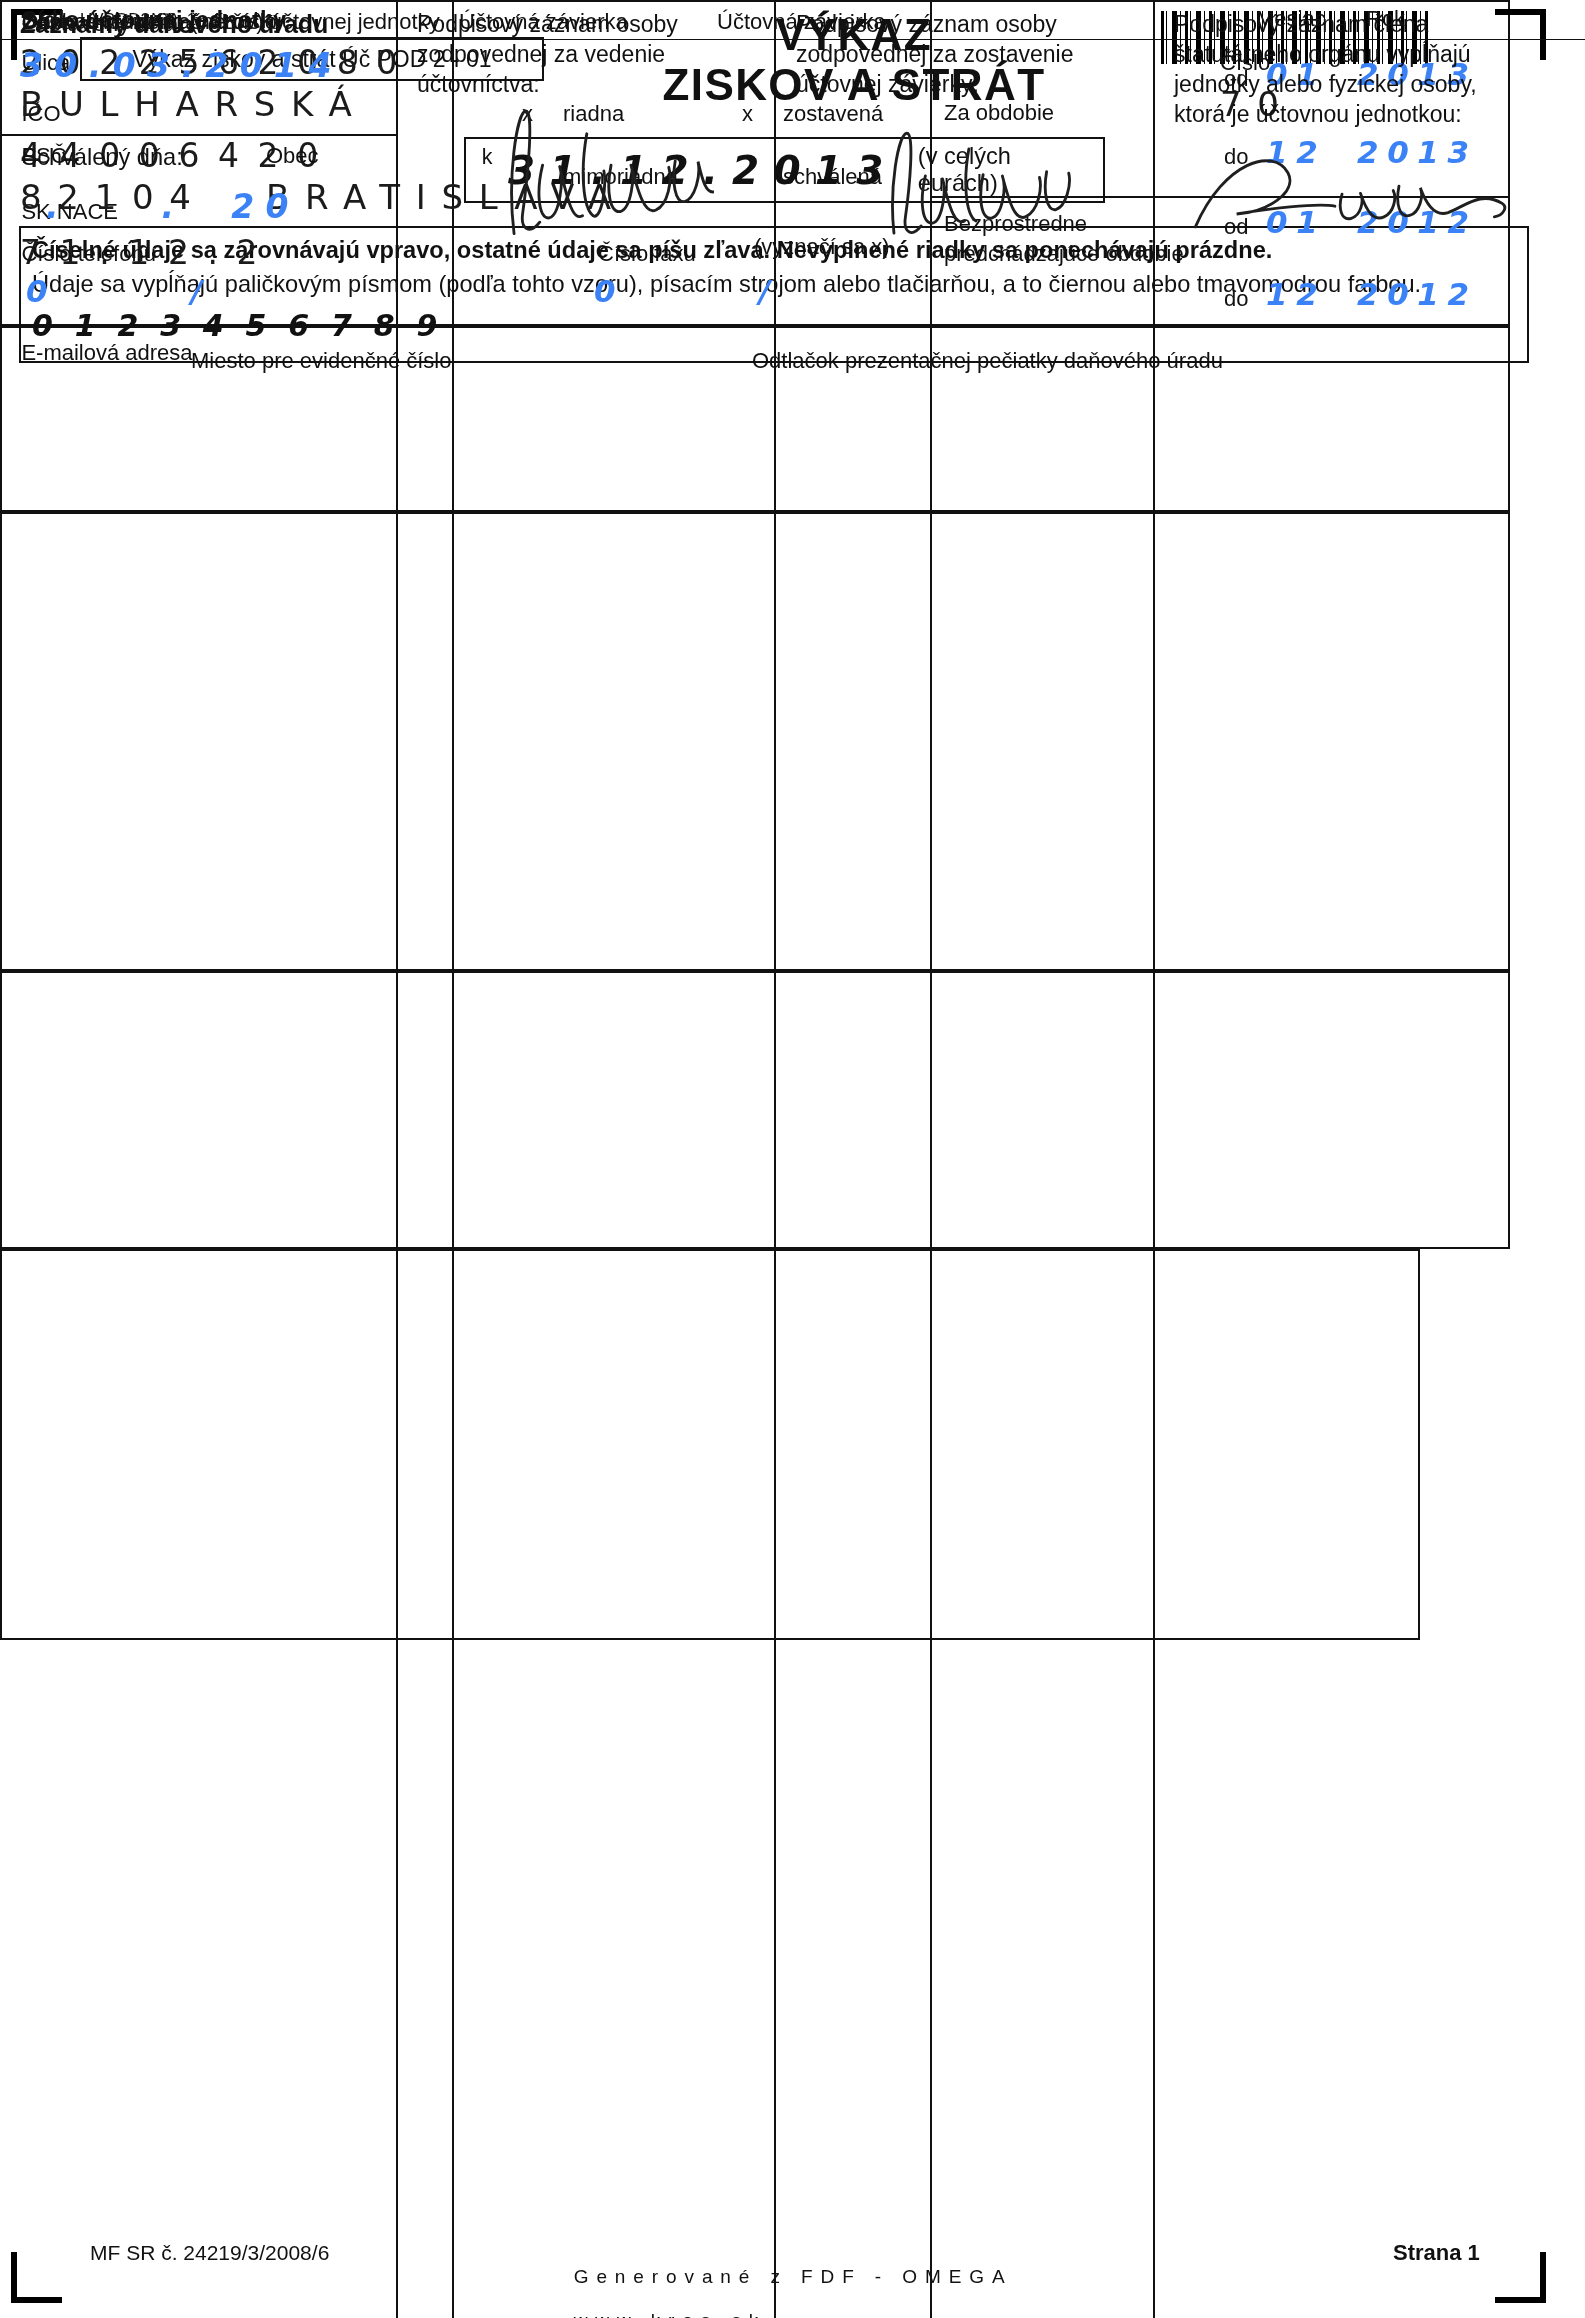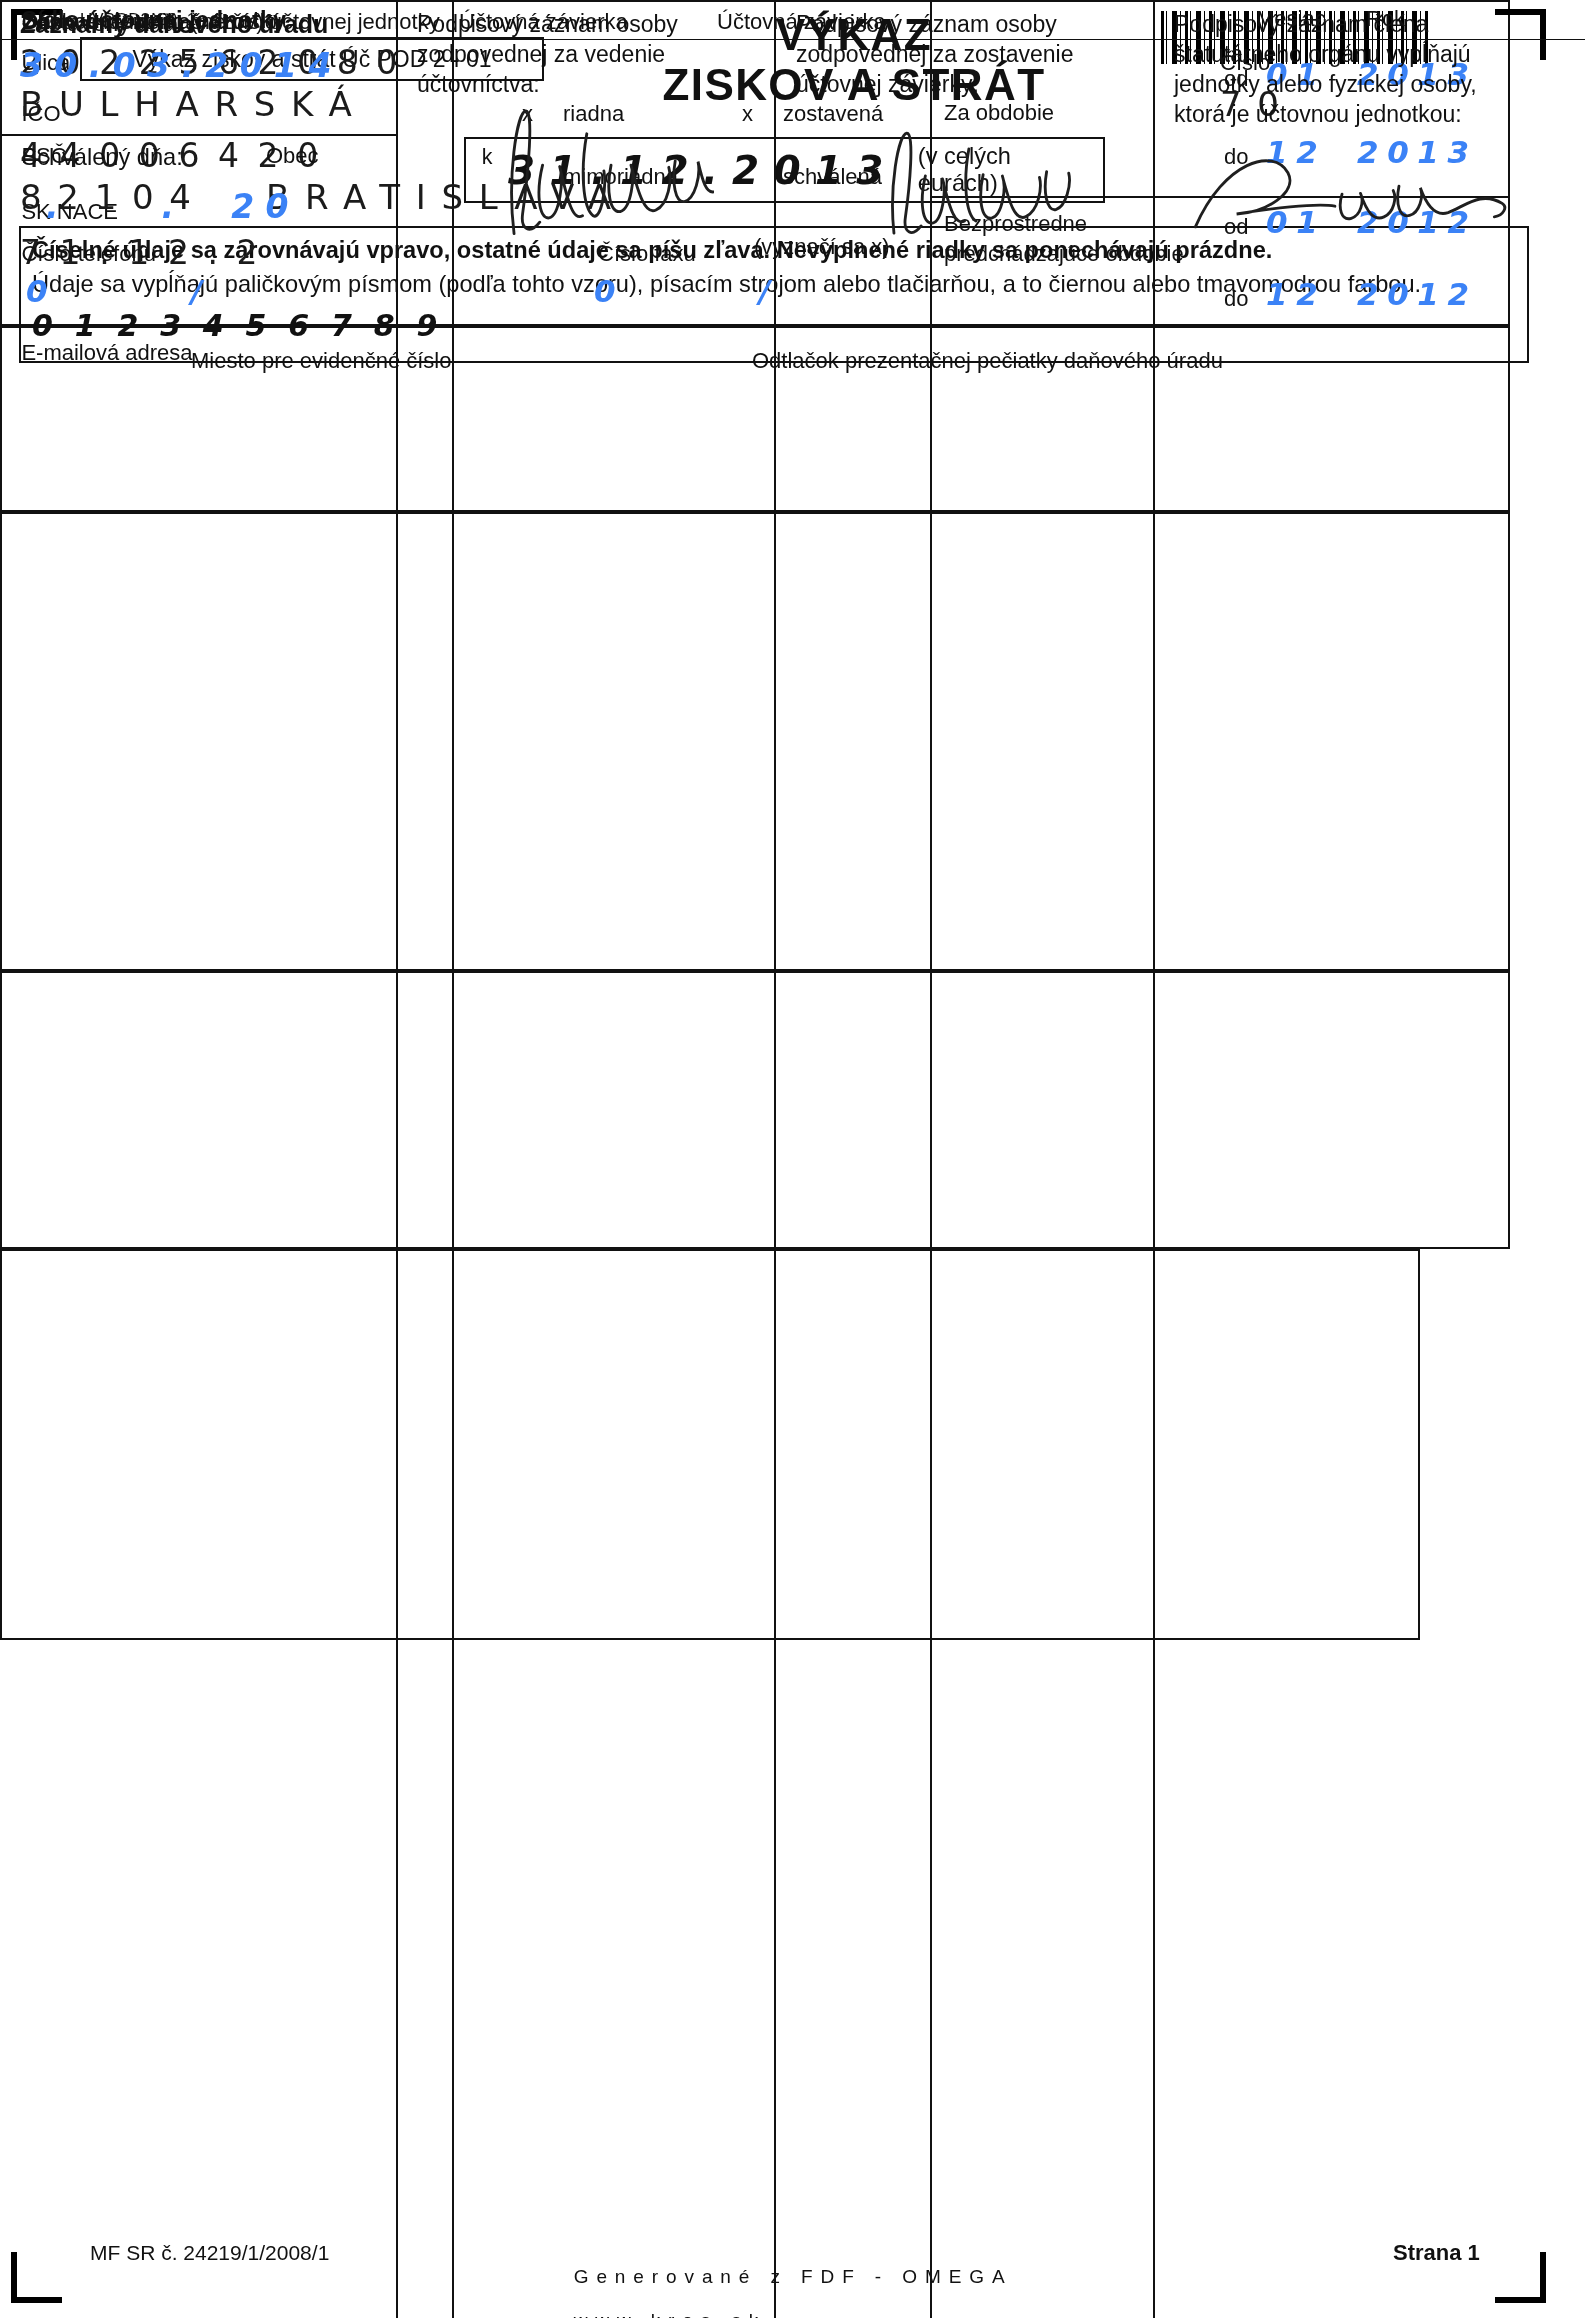--- a/index.html
+++ b/index.html
@@ -233,21 +233,21 @@
                C 401 93, 423 71, 453 89 C 461 94, 455 106, 442 108" fill="none" stroke="#1f1f1f" stroke-width="4" stroke-linecap="round"></path>
     </svg>
   </div>
 
   <div class="tax-box">
     <div class="abs lbl lbl-b" style="left:20px; top:10px; font-size:25px;">Záznamy daňového úradu</div>
     <div class="abs lbl" style="left:191px; top:348px;">Miesto pre evidenčné číslo</div>
     <div class="abs lbl" style="left:752px; top:348px;">Odtlačok prezentačnej pečiatky daňového úradu</div>
   </div>
 
-  <div class="abs footer" style="left:90px; top:2241px;">MF SR č. 24219/1/2008/1</div>
+  <div class="abs footer" style="left:90px; top:2241px;">MF SR č. 24219/3/2008/6</div>
   <div class="abs footer" style="left:521px; top:2244px; font-size:19px; letter-spacing:7.9px; white-space:pre;">
     <span>Generované z FDF - OMEGA</span>
     <span style="display:inline-block; width:50px;"></span>
     <span>www.kros.sk</span>
   </div>
   <div class="abs footer lbl-b" style="left:1393px; top:2240px; font-size:22px;">Strana 1</div>
 
 </div>
 
 

